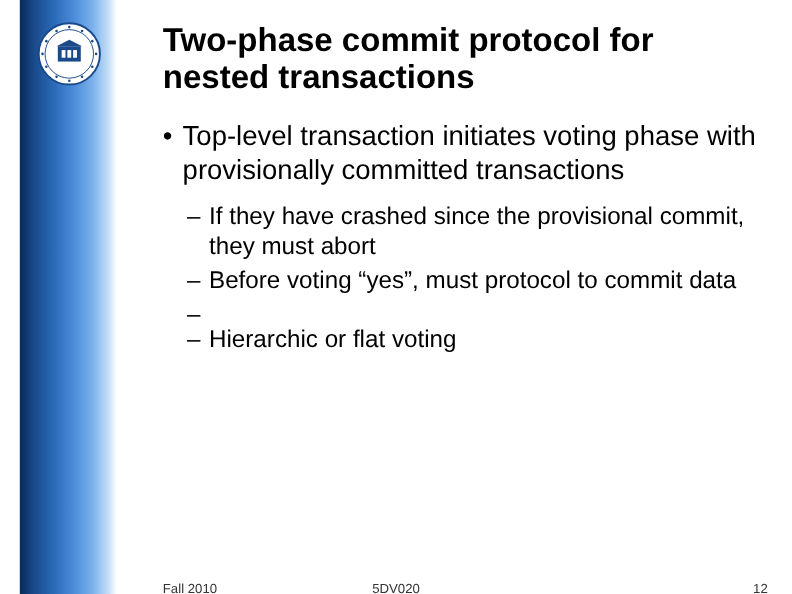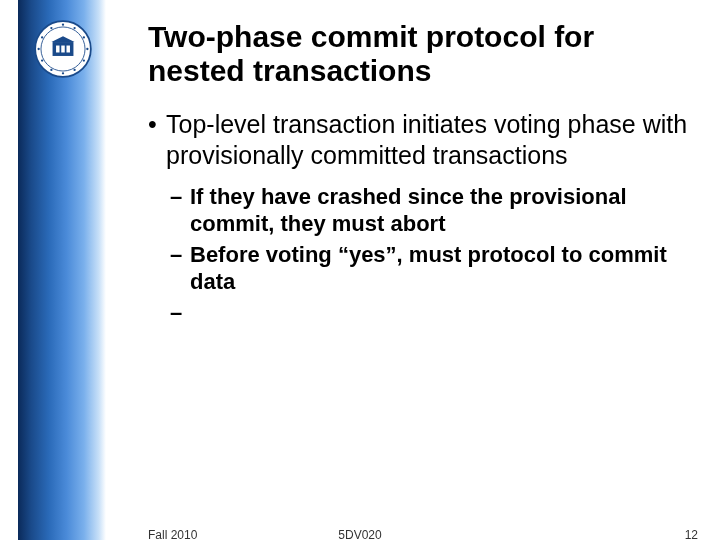--- a/index.html
+++ b/index.html
@@ -58,21 +58,20 @@
     position: absolute;
     margin-left: -18px;
   }
   ul.level1 > li { position: relative; margin-bottom: 2px; }
   ul.level2 {
     list-style: none;
     padding-left: 24px;
     font-size: 22px;
     line-height: 1.22;
     margin-top: 14px;
-    font-weight: bold;
   }
   ul.level2 > li::before {
     content: "–";
     position: absolute;
     margin-left: -20px;
   }
   ul.level2 > li { position: relative; margin-bottom: 4px; }
   ul.level3 {
     list-style: none;
     padding-left: 28px;
@@ -141,20 +140,23 @@
       <li>
         <span>Top-level transaction initiates voting phase with provisionally committed transactions</span>
         <ul class="level2">
           <li>
             <span>If they have crashed since the provisional commit, they must abort</span>
           </li>
           <li>
             <span>Before voting “yes”, must protocol to commit data</span>
           </li>
           <li class="gap" style="list-style:none;"></li>
+          <li>
+            <span>Hierarchic or flat voting</span>
+          </li>
         </ul>
       </li>
     </ul>
   </div>
 
   <div class="footer">
     <span class="fl">Fall 2010</span>
     <span class="fc">5DV020</span>
     <span class="fr">12</span>
   </div>

